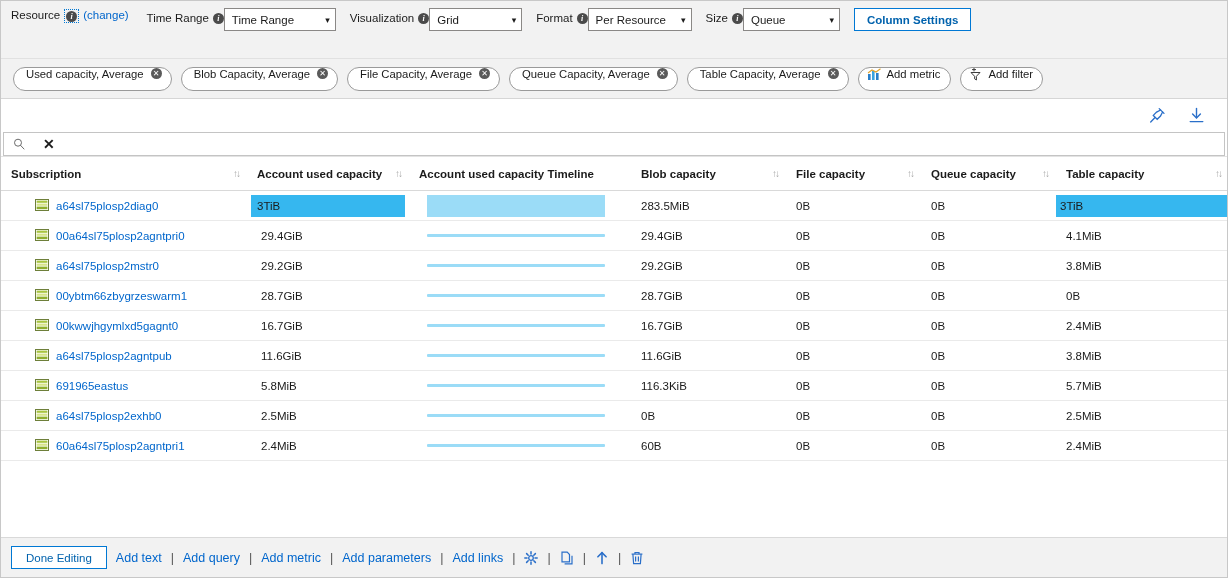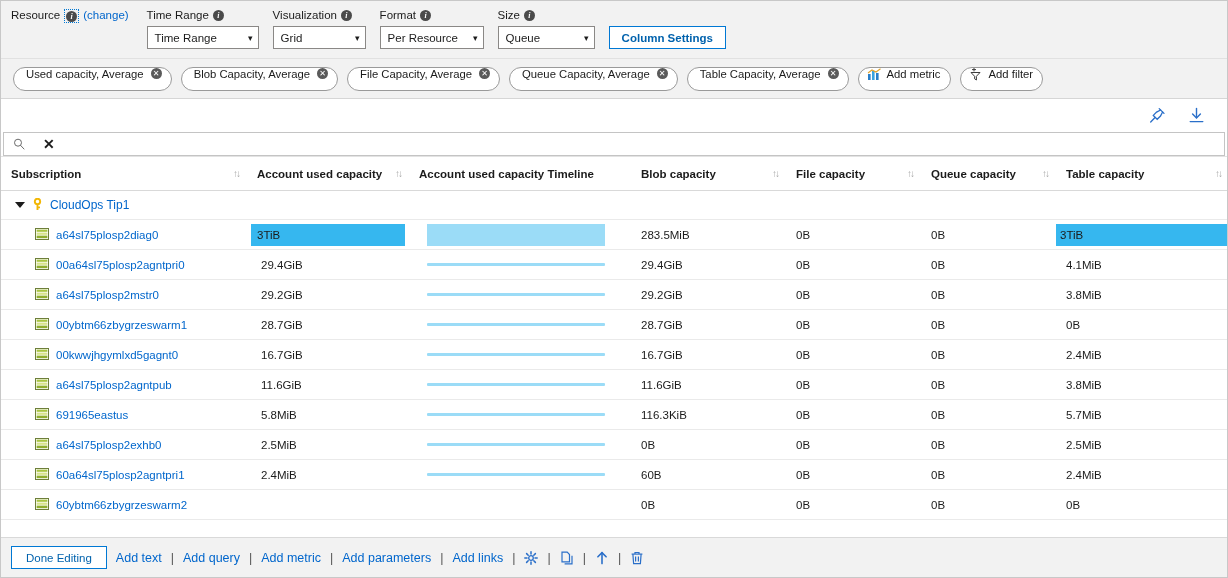--- a/index.html
+++ b/index.html
@@ -19,21 +19,21 @@
 
   
   .param-bar {
     height: 58px;
     background: #f2f2f2;
     border-bottom: 1px solid #e1e1e1;
     display: flex; align-items: flex-start;
     padding: 7px 0 0 10px;
     flex-shrink: 0;
   }
-  .param-group { display: flex; flex-direction: column; margin-right: 14px; }
+  .param-group { display: flex; flex-direction: row; margin-right: 14px; }
   .param-label {
     font-size: 11.5px; color: #1b1b1b; line-height: 15px;
     display: flex; align-items: center; gap: 4px; white-space: nowrap;
     margin-bottom: 3px;
   }
   .info-dot {
     display: inline-block; width: 11px; height: 11px; border-radius: 50%;
     background: #4a4a4a; color: #fff; font-size: 8px; line-height: 11px;
     text-align: center; font-style: italic; font-family: "Liberation Serif", serif;
     font-weight: bold;
@@ -366,35 +366,20 @@
           </th>
           <th>
             <div class="th-inner">
               <span>Table capacity</span>
               <span class="sort-ico">↑↓</span>
             </div>
           </th>
         </tr>
       </thead>
       <tbody>
-        <tr class="group-row">
-          <td colspan="7">
-            <div class="group-cell">
-              <span class="tri"></span>
-              <span>
-                <svg width="13" height="13" viewBox="0 0 13 13">
-                  <circle cx="6.5" cy="3.4" r="2.7" fill="none" stroke="#f2b705" stroke-width="1.9"></circle>
-                  <path d="M6.5 6.1 L6.5 12" stroke="#f2b705" stroke-width="1.9"></path>
-                  <path d="M6.5 9.4 L9 9.4" stroke="#f2b705" stroke-width="1.7"></path>
-                </svg>
-              </span>
-              <span class="group-name">CloudOps Tip1</span>
-            </div>
-          </td>
-        </tr>
 
       <tr>
             <td>
               <div class="res-cell">
                 <span><svg class="stor-ico" viewBox="0 0 14 12">
                     <rect x="0.5" y="0.5" width="13" height="11" fill="#ffffff" stroke="#6e7f3a" stroke-width="1"></rect>
                     <rect x="1.6" y="1.6" width="10.8" height="2.2" fill="#a8c440"></rect>
                     <rect x="1.6" y="4.6" width="10.8" height="2.2" fill="#d7e48a"></rect>
                     <rect x="1.6" y="7.6" width="10.8" height="2.6" fill="#8fae2e"></rect>
                   </svg></span>
@@ -592,39 +577,20 @@
             <td><span class="plain-val">2.4MiB</span></td>
             <td class="bar-cell">
               <div class="spark-wrap" style="padding-left:18px;padding-right:26px;">
                 <div class="spark-line"></div>
               </div>
             </td>
             <td>60B</td>
             <td>0B</td>
             <td>0B</td>
             <td>2.4MiB</td>
-          </tr>
-          <tr>
-            <td>
-              <div class="res-cell">
-                <span><svg class="stor-ico" viewBox="0 0 14 12">
-                    <rect x="0.5" y="0.5" width="13" height="11" fill="#ffffff" stroke="#6e7f3a" stroke-width="1"></rect>
-                    <rect x="1.6" y="1.6" width="10.8" height="2.2" fill="#a8c440"></rect>
-                    <rect x="1.6" y="4.6" width="10.8" height="2.2" fill="#d7e48a"></rect>
-                    <rect x="1.6" y="7.6" width="10.8" height="2.6" fill="#8fae2e"></rect>
-                  </svg></span>
-                <span class="res-name">60ybtm66zbygrzeswarm2</span>
-              </div>
-            </td>
-            <td><span class="plain-val"></span></td>
-            <td><span></span></td>
-            <td>0B</td>
-            <td>0B</td>
-            <td>0B</td>
-            <td>0B</td>
           </tr>
         </tbody>
     </table>
   </div>
 
   <div class="bottom-bar">
     <div class="done-btn">Done Editing</div>
     <span class="blink">Add text</span>
     <span class="sep">|</span>
     <span class="blink">Add query</span>

